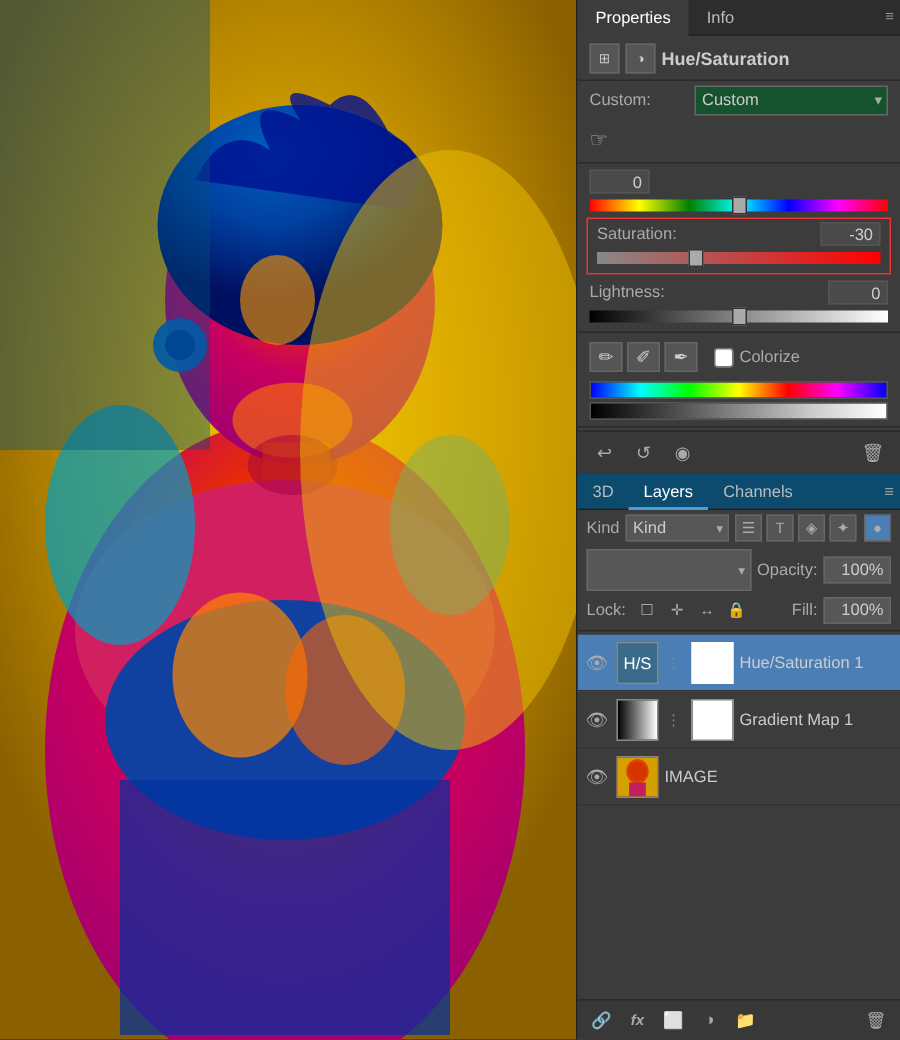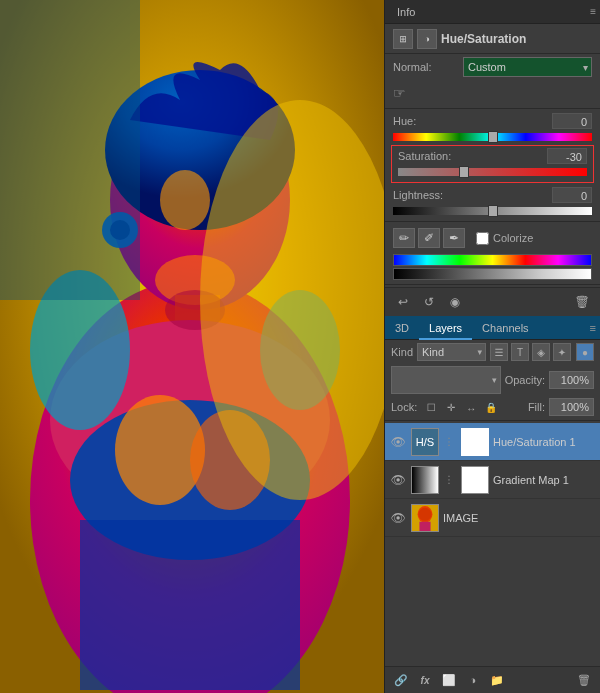--- a/index.html
+++ b/index.html
@@ -597,50 +597,50 @@
 
     <ellipse cx="195" cy="310" rx="30" ry="20" fill="#a00040" opacity="0.5"></ellipse>
 
     <ellipse cx="300" cy="300" rx="100" ry="200" fill="#f0c000" opacity="0.5"></ellipse>
   </svg>
 </div>
 
 <div id="right-panel">
 
   <div class="panel-tabs">
+    <div class="panel-tab active">Properties</div>
     <div class="panel-tab">Info</div>
     <div class="panel-menu-btn">≡</div>
   </div>
 
   <div id="properties-panel">
 
     <div class="properties-header">
       <div class="prop-icon">⊞</div>
       <div class="prop-icon">◑</div>
       <div class="prop-title">Hue/Saturation</div>
     </div>
 
     <div class="prop-row">
-      <span class="prop-label">Normal:</span>
+      <span class="prop-label">Custom:</span>
       <div class="select-wrapper">
         <select>
           <option>Custom</option>
         </select>
       </div>
     </div>
 
     <div class="prop-row">
       <span class="hand-icon">☞</span>
     </div>
 
     <div class="divider"></div>
 
     <div style="padding: 2px 8px;">
       <div class="slider-label-row">
-        <span class="slider-name">Hue:</span>
         <span class="slider-value">0</span>
       </div>
       <div class="slider-track">
         <div class="hue-bg"></div>
         <div class="slider-thumb" style="left: calc(50% - 5px); background: #aaa; border: 1px solid #333;"></div>
       </div>
     </div>
 
     <div class="sat-slider-row">
       <div class="slider-label-row">

